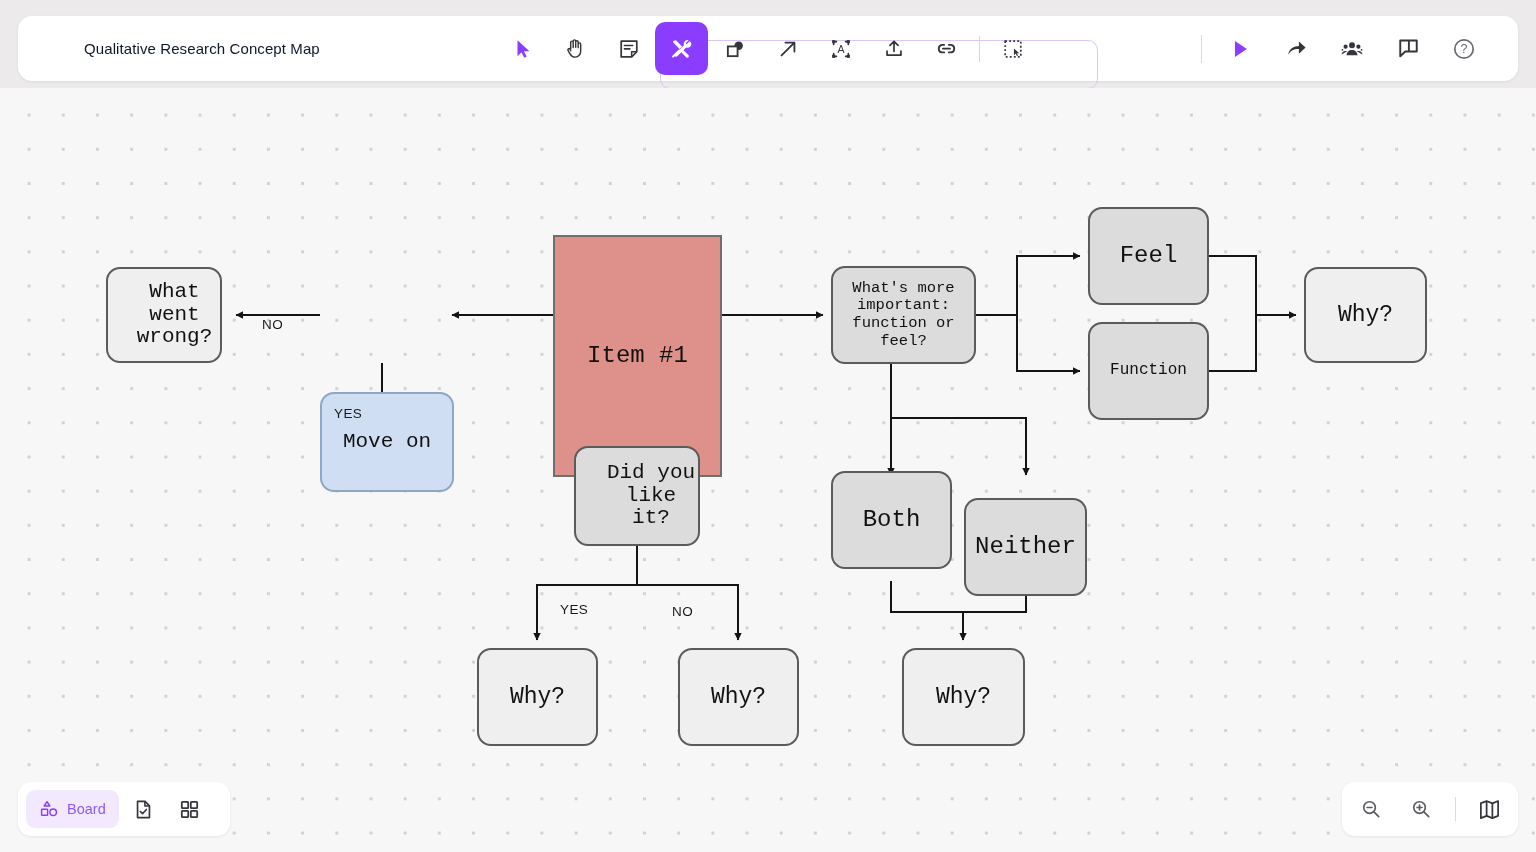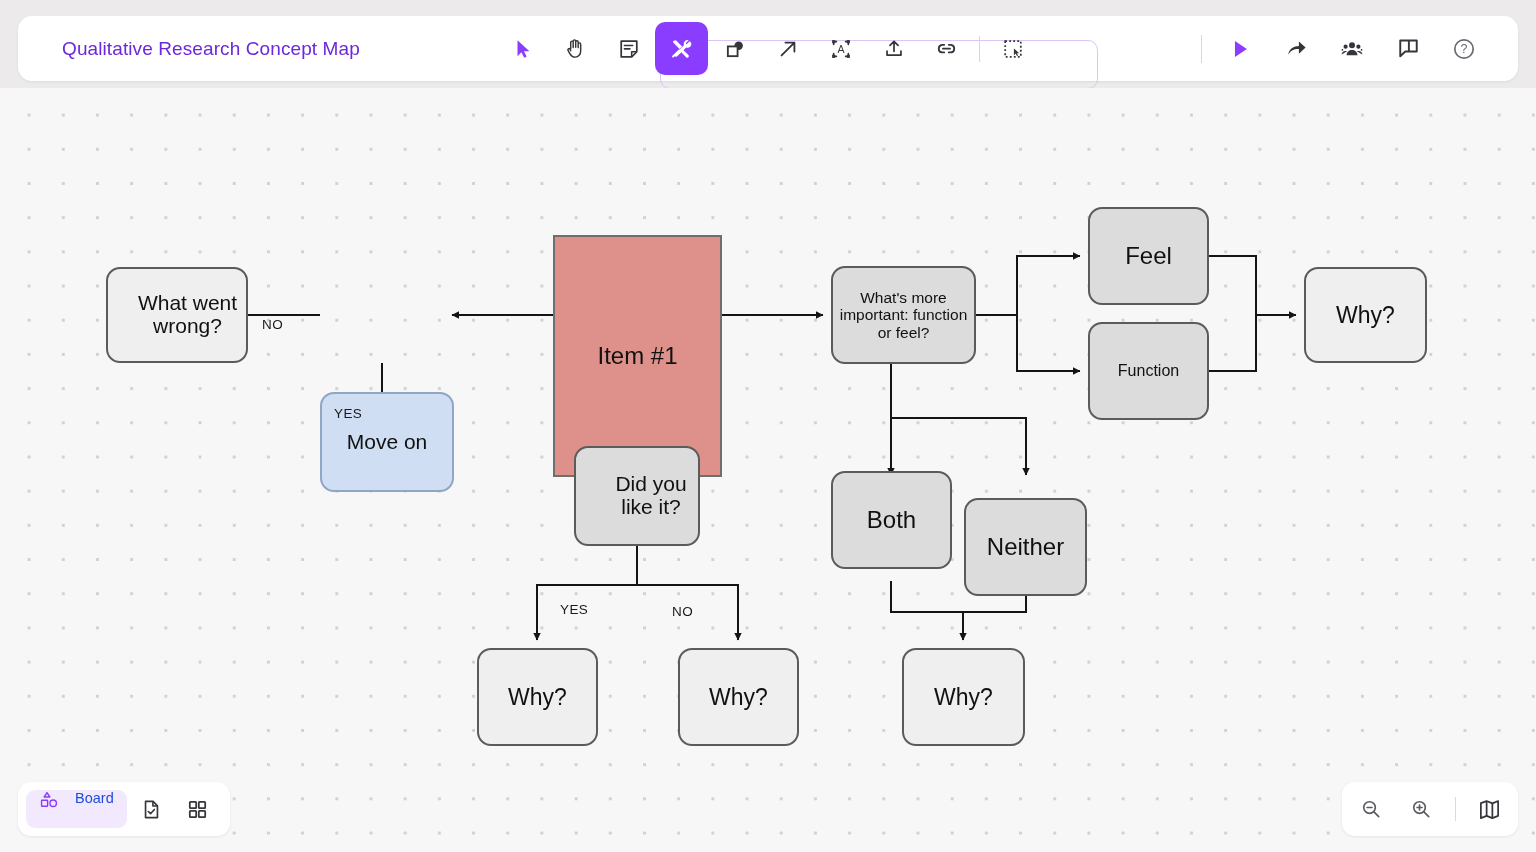--- a/index.html
+++ b/index.html
@@ -14,23 +14,23 @@
   
   .header {
     position: absolute; left: 18px; top: 16px;
     width: 1500px; height: 65px;
     background: #ffffff;
     border-radius: 14px;
     box-shadow: 0 1px 3px rgba(0,0,0,0.07);
     display: flex; align-items: center;
   }
   .doc-title {
-    margin-left: 44px;
-    font-size: 19px;
-    color: #6d28d9;
+    margin-left: 66px;
+    font-size: 15px;
+    color: #0f172a;
     letter-spacing: .1px;
     white-space: nowrap;
   }
 
   .tool-cluster {
     position: absolute; left: 478px; top: 6px;
     height: 53px; display: flex; align-items: center; gap: 0px;
   }
   .tool-btn {
     width: 53px; height: 53px;
@@ -74,20 +74,21 @@
     display: flex; align-items: center; justify-content: center;
     text-align: center;
     border: 2px solid #5b5b5b;
     border-radius: 14px;
     background: #efefef;
     color: #111;
     font-size: 21px;
     line-height: 1.08;
     cursor: pointer;
     user-select: none;
+    font-family: Liberation Mono, monospace;
   }
   .node.shade { background: #dcdcdc; }
   .node.square { border-radius: 0; background: #dd918a; border-color: #6f6f6f; }
   .node.blue { background: #cfdef2; border-color: #8fa6c4; }
   .node.sm { font-size: 15.5px; line-height: 1.14; }
 
   .edge-label {
     position: absolute;
     font-size: 13.5px;
     color: #1a1a1a;
@@ -98,24 +99,24 @@
 
   
   .bottom-left {
     position: absolute; left: 18px; top: 782px;
     height: 54px; width: 212px;
     background: #fff; border-radius: 13px;
     box-shadow: 0 1px 3px rgba(0,0,0,0.08);
     display: flex; align-items: center; padding: 0 8px; gap: 4px;
   }
   .board-pill {
-    display: flex; gap: 16px;
+    display: flex; align-items: center; gap: 8px;
     background: #f2e9fe; border-radius: 9px;
     height: 38px; padding: 0 13px;
-    color: #1d4ed8; font-size: 14.5px; cursor: pointer;
+    color: #8b5cf6; font-size: 14.5px; cursor: pointer;
   }
   .mini-btn {
     width: 42px; height: 38px; display: flex; align-items: center; justify-content: center;
     border-radius: 8px; cursor: pointer;
   }
   .bottom-right {
     position: absolute; right: 18px; top: 782px;
     height: 54px; width: 176px;
     background: #fff; border-radius: 13px;
     box-shadow: 0 1px 3px rgba(0,0,0,0.08);
@@ -286,21 +287,21 @@
         <path d="M1209,283 H1256 V227"></path>
 
         <path d="M891,276 V330 H1026 V387" marker-end="url(#ah)"></path>
         <path d="M891,330 V387" marker-end="url(#ah)"></path>
 
         <path d="M891,493 V524 H963 V552" marker-end="url(#ah)"></path>
         <path d="M1026,493 V524 H963"></path>
       </g>
     </svg>
 
-    <div class="node" style="left:106px;top:179px;width:142px;height:96px;padding-left:21px;">What went wrong?</div>
+    <div class="node" style="left:106px;top:179px;width:116px;height:96px;padding-left:21px;">What went wrong?</div>
 
 
     <div class="node blue" style="left:320px;top:304px;width:134px;height:100px;">Move on</div>
 
     <div class="node square" style="left:553px;top:147px;width:169px;height:242px;font-size:24px;">Item #1</div>
 
     <div class="node shade" style="left:574px;top:358px;width:126px;height:100px;padding-left:28px;">Did you like it?</div>
 
     <div class="node" style="left:477px;top:560px;width:121px;height:98px;font-size:23px;">Why?</div>
 

